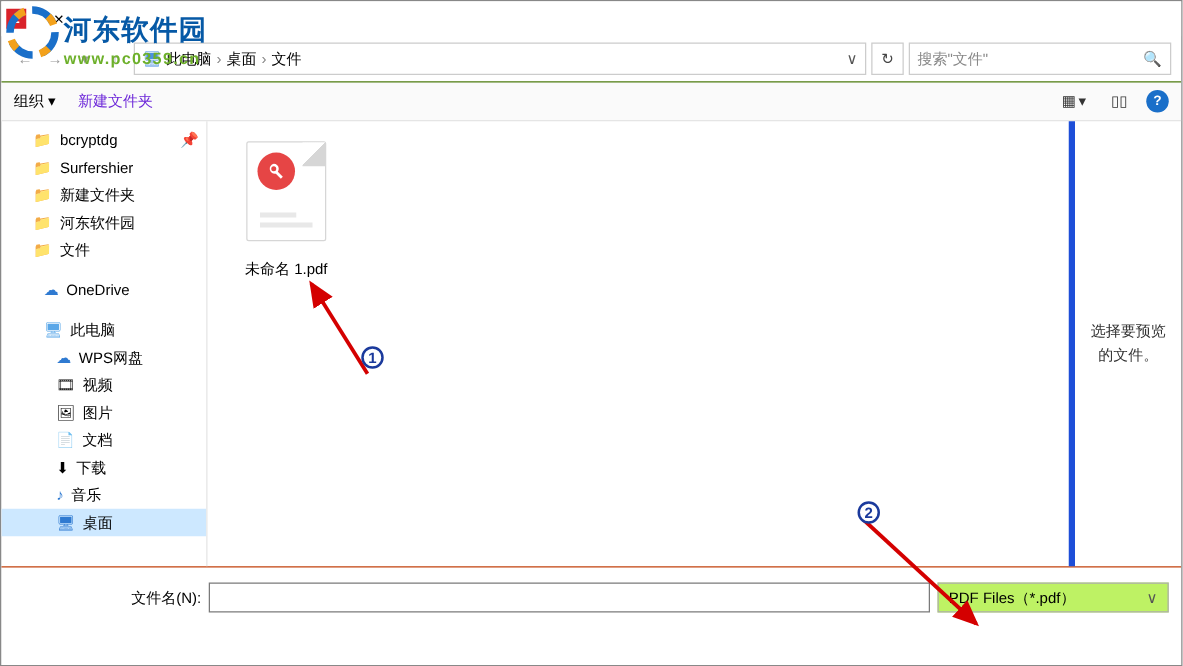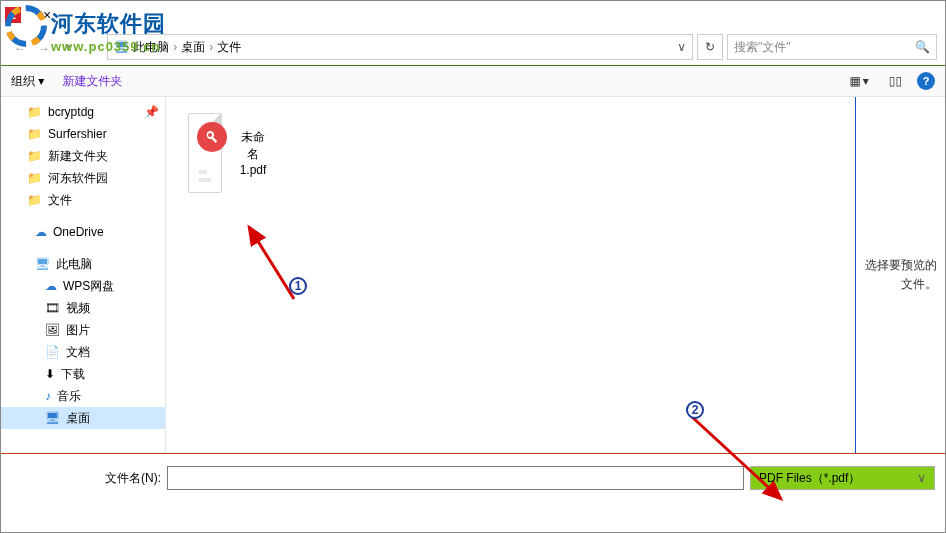--- a/index.html
+++ b/index.html
@@ -31,38 +31,38 @@
 .body-area{display:flex;height:356px}
 .sidebar{width:165px;border-right:1px solid #e5e5e5;overflow-y:auto;padding:4px 0}
 .side-item{display:flex;align-items:center;height:22px;padding:0 6px 0 26px;gap:6px;white-space:nowrap}
 .side-item.lvl2{padding-left:44px}
 .side-item.sel{background:#cde8ff}
 .side-item .fic{color:#f8c24a}
 .side-item .pic{color:#5aa7e8}
 .side-item .mic{width:14px;display:inline-block}
 
 .main{flex:1;padding:12px 18px;position:relative}
-.file-tile{width:90px;display:flex;flex-direction:row;align-items:center;gap:14px;padding:4px}
+.file-tile{width:90px;display:flex;flex-direction:column;align-items:center;gap:14px;padding:4px}
 .file-tile .doc{width:64px;height:80px;position:relative;border:1px solid #d6d6d6;background:#fff;border-radius:2px}
 .file-tile .doc::before{content:"";position:absolute;top:0;right:0;width:18px;height:18px;background:linear-gradient(135deg,#fff 50%,#d6d6d6 50%);border-bottom:1px solid #d6d6d6}
 .file-tile .doc .pbadge{position:absolute;top:8px;left:8px;width:30px;height:30px;background:#e64545;border-radius:50%;display:flex;align-items:center;justify-content:center}
 .file-tile .doc .pbadge svg{width:16px;height:16px;fill:#fff}
 .file-tile .doc .lines{position:absolute;bottom:10px;left:10px;right:10px}
 .file-tile .doc .lines div{height:4px;background:#e8e8e8;margin-top:4px}
 .file-tile .doc .lines div:first-child{width:70%}
 .file-tile .fname{text-align:center}
 
-.preview{width:90px;border-left:1px solid #1d4ed8;display:flex;align-items:center;justify-content:center;text-align:right;padding:0 8px;color:#333}
+.preview{width:90px;border-left:5px solid #1d4ed8;display:flex;align-items:center;justify-content:center;text-align:center;padding:0 8px;color:#333}
 .preview p{line-height:1.6}
 
 .footer{border-top:1px solid #c2410c;padding:12px 10px 0 10px;height:68px}
 .footer .row1{display:flex;align-items:center;gap:6px;margin-bottom:10px}
 .footer .row1 .lbl{width:150px;text-align:right}
 .footer .row1 .fname-in{flex:1;height:24px;border:1px solid #7a7a7a;padding:0 6px}
-.footer .row1 .ftype{width:185px;height:24px;border:1px solid #adadad;background:#84cc16;display:flex;align-items:center;padding:0 8px}
+.footer .row1 .ftype{width:185px;height:24px;border:1px solid #adadad;background:#bef264;display:flex;align-items:center;padding:0 8px}
 .footer .row1 .ftype .dd{margin-left:auto;color:#555}
 .footer .row2{display:flex;justify-content:flex-end;gap:8px;padding-right:10px}
 .btn{min-width:84px;height:24px;border:1px solid #adadad;background:#efefef;display:flex;align-items:center;justify-content:center;padding:0 12px}
 .btn.primary{border:2px solid #0c8ce9;background:#fff}
 
 
 .arrow1{position:absolute;left:238px;top:218px;pointer-events:none}
 .arrow2{position:absolute;left:670px;top:400px;pointer-events:none}
 .numb{width:18px;height:18px;border:2px solid #1b3a9c;background:#fff;border-radius:50%;display:flex;align-items:center;justify-content:center;color:#1b3a9c;font-weight:bold;position:absolute;pointer-events:none}
 .n1{left:288px;top:276px}

